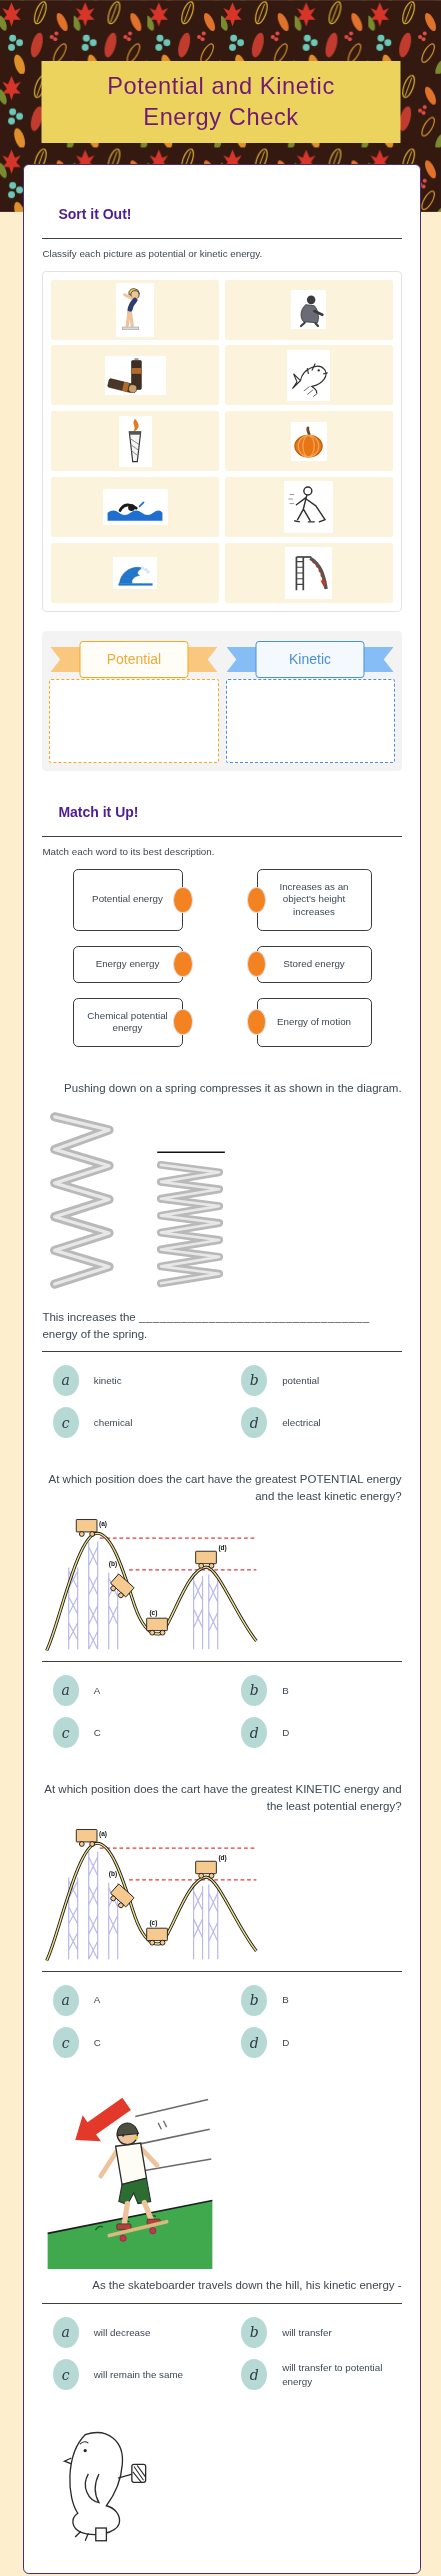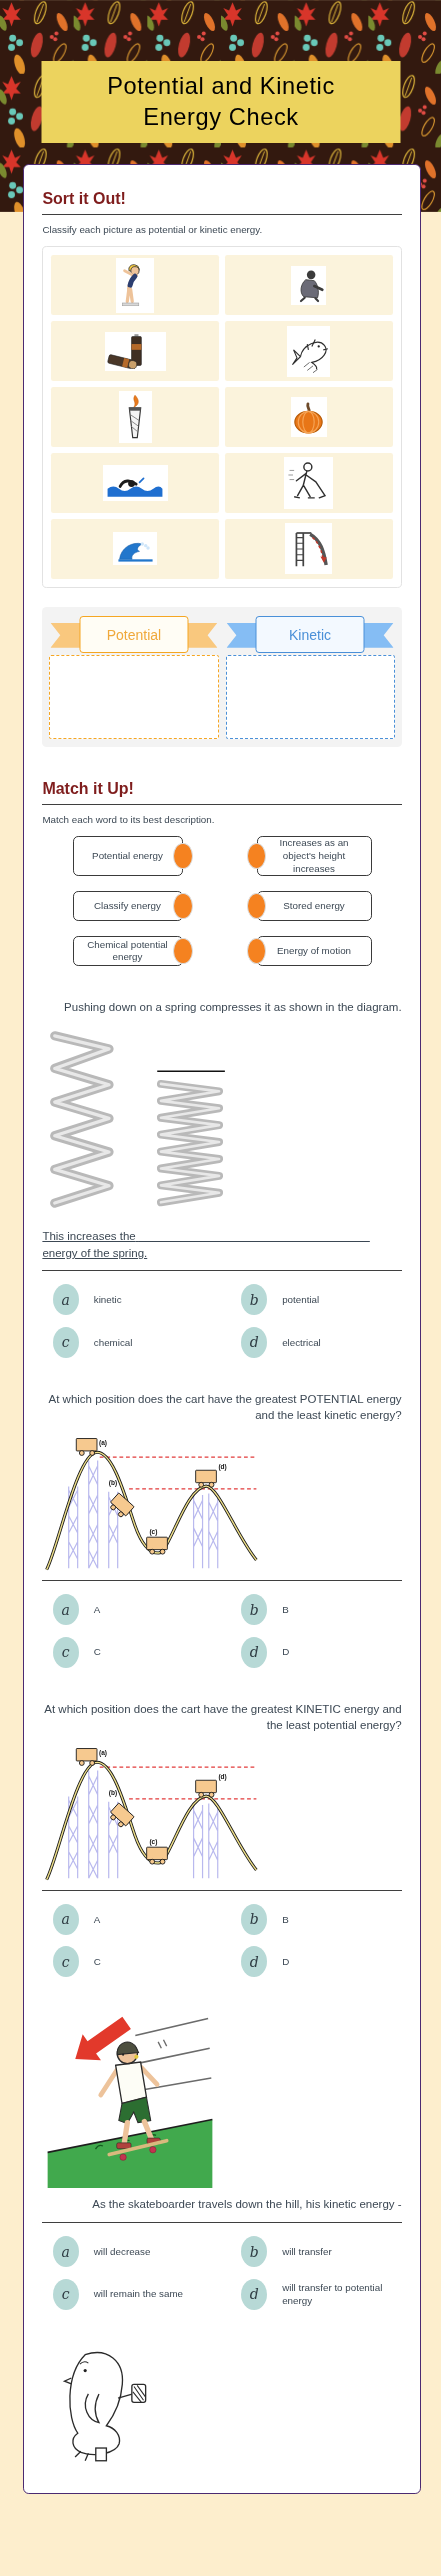--- a/index.html
+++ b/index.html
@@ -2,24 +2,24 @@
 <html style="font-size:9.2px"><head>
 <meta charset="utf-8">
 <style>
   html,body{margin:0;padding:0;}
   body{width:442px;background:#fdeecd;font-family:"Liberation Sans",sans-serif;color:#3c4854;}
   .header{position:relative;width:442px;height:212px;overflow:hidden;}
   .header svg{display:block;}
   .title-banner{position:absolute;top:61px;left:50%;transform:translateX(-50%);
     width:359px;height:82px;background:#ecd35e;display:flex;flex-direction:column;
     align-items:center;justify-content:center;text-align:center;}
-  .title-banner span{color:#000000;font-size:23.6px;line-height:1.32;letter-spacing:0.6px;}
+  .title-banner span{color:#701a75;font-size:23.6px;line-height:1.32;letter-spacing:0.6px;}
   .card{position:relative;z-index:3;box-sizing:border-box;width:398px;margin:-48px 0 21px 23px;
     background:#fff;border:1.7px solid #4b2a72;border-radius:5.8px;padding:25px 18.4px 28px;}
-  h2{font-size:16px;margin:0;color:#7f1d1d;font-weight:bold;}
+  h2{font-size:14px;margin:16px;color:#4c1d95;font-weight:bold;}
   .rule{border-top:0.6px solid #3f3f3f;height:0;margin:5.8px 0 9.2px;}
   .prompt{font-size:9.8px;margin:0 0 11.5px;}
   .question{font-size:11.5px;line-height:1.45;margin:0 0 9.2px;text-align:right;}
   .section{margin-top:33px;}
   
   .sort-grid-wrap{border:0.6px solid #e2e2e2;border-radius:4.6px;background:#fff;padding:8px;}
   .sort-grid{display:grid;grid-template-columns:1fr 1fr;gap:5.8px;}
   .sort-cell{background:#fbf3dc;border-radius:2.3px;height:60px;display:flex;align-items:center;justify-content:center;}
   .thumb{background:#fff;padding:1.7px;display:flex;align-items:center;justify-content:center;}
   
@@ -34,31 +34,31 @@
   .bin.potential .wing{background:#f9c87e;}
   .bin.potential .label-box{border:1.2px solid #f5a623;color:#f0a93b;background:#fffdf5;}
   .bin.kinetic .wing{background:#85bdf4;}
   .bin.kinetic .label-box{border:1.2px solid #4a90d8;color:#4a90d8;background:#f3f9ff;}
   .dropzone{height:82px;border-radius:2.3px;background:#fff;margin-top:17.3px;}
   .bin.potential .dropzone{border:1.2px dashed #f5a623;}
   .bin.kinetic .dropzone{border:1.2px dashed #4a90d8;}
   
   .match-row{display:flex;justify-content:center;gap:74px;margin-bottom:15px;}
   .mbox{position:relative;box-sizing:border-box;border:1.2px solid #3a3a3a;border-radius:5.2px;
-    padding:0 7px;display:flex;align-items:center;justify-content:center;text-align:center;
+    padding:11px 7px;display:flex;align-items:center;justify-content:center;text-align:center;
     font-size:9.8px;line-height:1.3;min-height:30px;background:#fff;}
   .term{width:110px;}
   .desc{width:115px;}
   .dot{position:absolute;top:50%;width:17.3px;height:24px;border-radius:50%;
     background:#f58220;border:1.2px solid #dcdcdc;transform:translateY(-50%);}
   .term .dot{right:-11px;}
   .desc .dot{left:-11px;}
   
   .springs{display:flex;align-items:flex-end;gap:28px;margin:5.8px 0 12.7px;}
-  .fill-line{font-size:11.5px;line-height:1.5;margin:8px 0 8px;text-decoration:underline;}
+  .fill-line{font-size:11.5px;line-height:1.5;margin:8px 0 8px;}
   .underscores{letter-spacing:0.6px;}
   
   .opts{display:grid;grid-template-columns:54% 46%;row-gap:11.5px;padding:3.5px 0 0 10.4px;}
   .opt{display:flex;align-items:center;gap:15px;}
   .opt-letter{flex:0 0 auto;width:26px;height:31px;border-radius:50%;background:#b7d9d6;
     display:flex;align-items:center;justify-content:center;color:#2e3b42;
     font-family:"DejaVu Serif",serif;font-style:italic;font-size:14px;}
   .opt-label{font-size:9.8px;line-height:1.35;max-width:144px;}
   .diagram{display:block;}
 </style>
@@ -260,21 +260,21 @@
         <span>Potential energy</span>
         <span class="dot"></span>
       </div>
       <div class="mbox desc">
         <span>Increases as an object's height increases</span>
         <span class="dot"></span>
       </div>
     </div>
     <div class="match-row">
       <div class="mbox term">
-        <span>Classify energy</span>
+        <span>Energy energy</span>
         <span class="dot"></span>
       </div>
       <div class="mbox desc">
         <span>Stored energy</span>
         <span class="dot"></span>
       </div>
     </div>
     <div class="match-row">
       <div class="mbox term">
         <span>Chemical potential energy</span>

